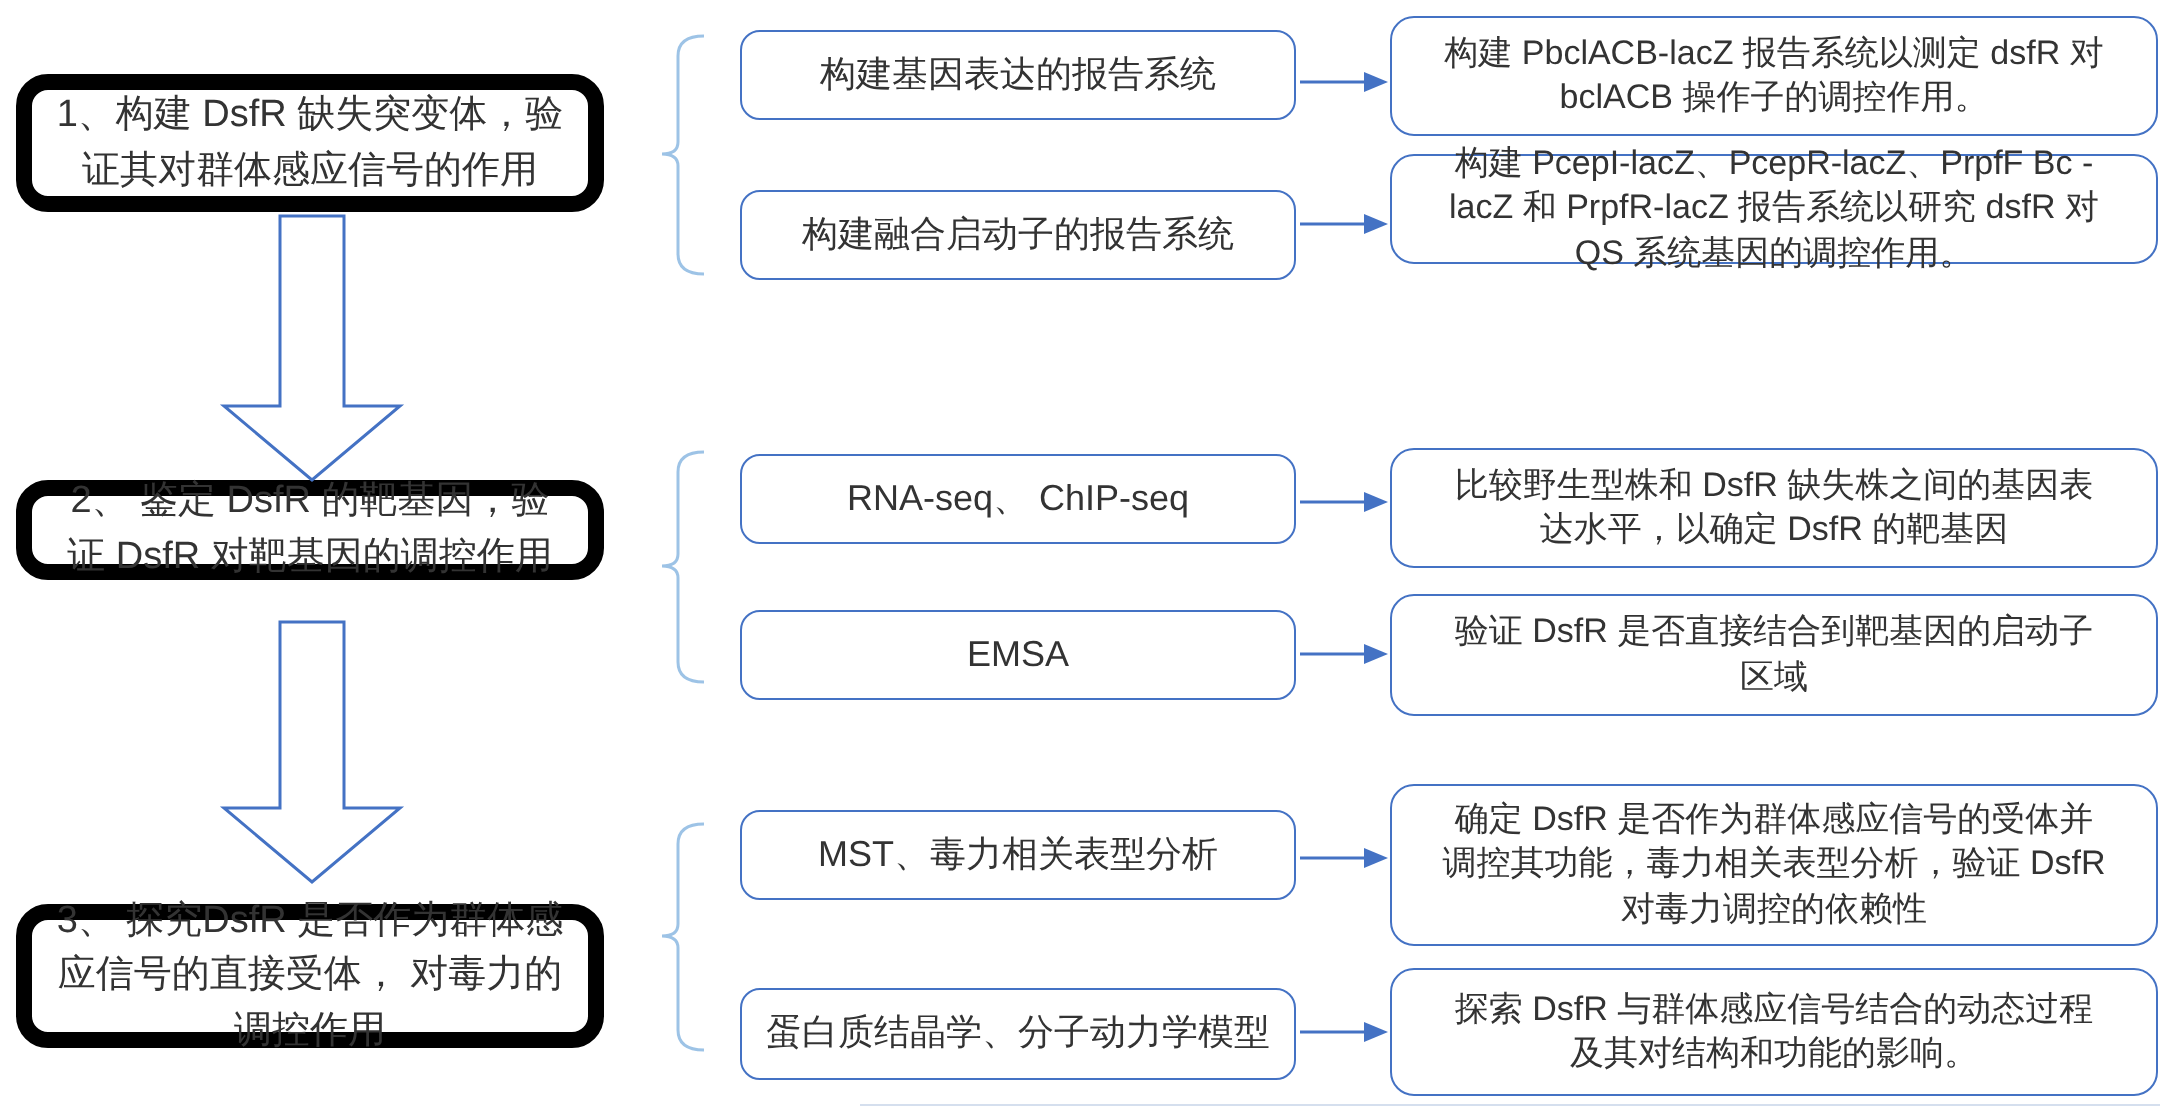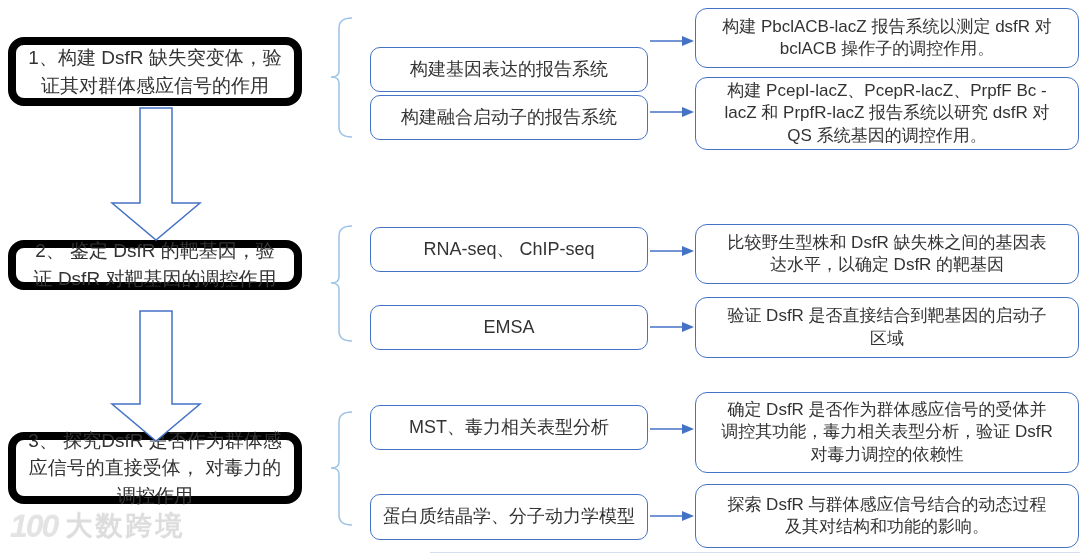--- a/index.html
+++ b/index.html
@@ -41,31 +41,31 @@
     position:absolute;left:430px;top:552px;width:650px;height:1px;background:#d5dfee;
   }
 </style>
 </head>
 <body>
 
 <div id="app">
 
   <div class="box step" style="top:37px;height:69px;">1、构建 DsfR 缺失突变体，验证其对群体感应信号的作用</div>
   <div class="box step" style="top:240px;height:50px;">2、 鉴定 DsfR 的靶基因，验证 DsfR 对靶基因的调控作用</div>
-  <div class="box step" style="top:432px;height:72px;">3、 探究DsfR 是否作为群体感应信号的直接受体， 对毒力的调控作用</div>
+  <div class="box step" style="top:452px;height:72px;">3、 探究DsfR 是否作为群体感应信号的直接受体， 对毒力的调控作用</div>
 
-  <div class="box mid" style="top:15px;height:45px;margin-top:32px;">构建基因表达的报告系统</div>
+  <div class="box mid" style="top:15px;height:45px;">构建基因表达的报告系统</div>
   <div class="box mid" style="top:95px;height:45px;">构建融合启动子的报告系统</div>
   <div class="box mid" style="top:227px;height:45px;">RNA-seq、 ChIP-seq</div>
   <div class="box mid" style="top:305px;height:45px;">EMSA</div>
   <div class="box mid" style="top:405px;height:45px;">MST、毒力相关表型分析</div>
   <div class="box mid" style="top:494px;height:46px;">蛋白质结晶学、分子动力学模型</div>
 
   <div class="box rightbox" style="top:8px;height:60px;">构建 PbclACB-lacZ 报告系统以测定 dsfR 对 bclACB 操作子的调控作用。</div>
-  <div class="box rightbox" style="top:77px;height:73px;">构建 PcepI-lacZ、PcepR-lacZ、PrpfF Bc -lacZ 和 PrpfR-lacZ 报告系统以研究 dsfR 对 QS 系统基因的调控作用。</div>
+  <div class="box rightbox" style="top:77px;height:55px;">构建 PcepI-lacZ、PcepR-lacZ、PrpfF Bc -lacZ 和 PrpfR-lacZ 报告系统以研究 dsfR 对 QS 系统基因的调控作用。</div>
   <div class="box rightbox" style="top:224px;height:60px;">比较野生型株和 DsfR 缺失株之间的基因表达水平，以确定 DsfR 的靶基因</div>
   <div class="box rightbox" style="top:297px;height:61px;">验证 DsfR 是否直接结合到靶基因的启动子区域</div>
   <div class="box rightbox" style="top:392px;height:81px;">确定 DsfR 是否作为群体感应信号的受体并调控其功能，毒力相关表型分析，验证 DsfR 对毒力调控的依赖性</div>
   <div class="box rightbox" style="top:484px;height:64px;">探索 DsfR 与群体感应信号结合的动态过程及其对结构和功能的影响。</div>
 
   <svg id="overlay" viewBox="0 0 1080 555">
 
     <polygon points="140,108 172,108 172,203 200,203 156,240 112,203 140,203" fill="#ffffff" stroke="#4472c4" stroke-width="1.5"></polygon>
     <polygon points="140,311 172,311 172,404 200,404 156,441 112,404 140,404" fill="#ffffff" stroke="#4472c4" stroke-width="1.5"></polygon>
 
@@ -92,20 +92,16 @@
     <g>
       <line x1="650" y1="429" x2="682" y2="429" stroke="#4472c4" stroke-width="1.5"></line>
       <polygon points="682,424 694,429 682,434" fill="#4472c4"></polygon>
     </g>
     <g>
       <line x1="650" y1="516" x2="682" y2="516" stroke="#4472c4" stroke-width="1.5"></line>
       <polygon points="682,511 694,516 682,521" fill="#4472c4"></polygon>
     </g>
   </svg>
 
-  <div class="watermark">
-    <span class="wm-logo">100</span>
-    <span class="wm-text">大数跨境</span>
-  </div>
 
   <div class="bottom-line"></div>
 
 </div>
 
 </body></html>

